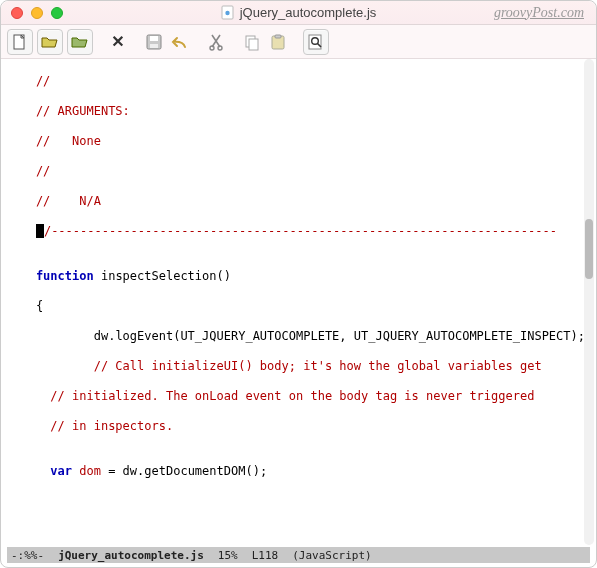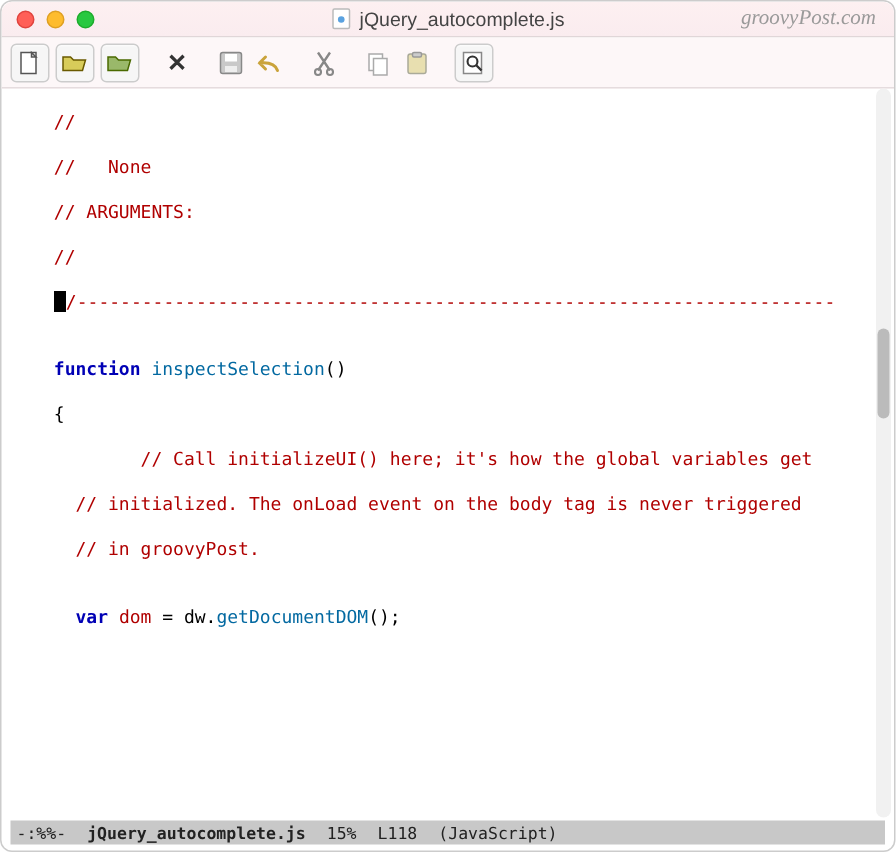--- a/index.html
+++ b/index.html
@@ -46,20 +46,21 @@
     width: 14px; height: 14px;
     display: inline-flex; align-items: center; justify-content: center;
   }
   .watermark {
     position: absolute;
     right: 12px;
     font-size: 14px;
     font-style: italic;
     font-family: Georgia, serif;
     color: #9a9a9a;
+    text-decoration: underline;
   }
   .toolbar {
     height: 34px;
     background: #fdf7f8;
     display: flex;
     align-items: center;
     gap: 4px;
     padding: 0 6px;
     border-bottom: 1px solid #e5dcde;
   }
@@ -92,21 +93,21 @@
   .editor .line { white-space: pre; }
   .comment { color: #b00000; }
   .cursor-mark {
     display: inline-block;
     width: 8px; height: 14px;
     background: #000;
     vertical-align: text-bottom;
   }
   .dashline { color: #b00000; }
   .kw { color: #0000b5; font-weight: bold; }
-  .func { color: #0369a1; }
+  .func { color: #000000; }
   .ident-red { color: #b00000; text-align: center; }
   .plain { color: #000; }
   .scrollbar {
     position: absolute;
     right: 2px;
     top: 58px;
     bottom: 22px;
     width: 10px;
     background: #f1f1f1;
     border-radius: 5px;
@@ -214,30 +215,32 @@
     <svg width="16" height="16" viewBox="0 0 16 16">
         <rect x="1" y="1" width="12" height="14" fill="#fff" stroke="#888"></rect>
         <circle cx="7" cy="7" r="3.3" fill="none" stroke="#333" stroke-width="1.4"></circle>
         <path d="M9.5 9.5 L13 13" stroke="#333" stroke-width="1.6"></path>
       </svg>
   </div>
 </div>
 
 <div class="editor">
 <div class="line comment">    //</div>
+<div class="line comment">    // ARGUMENTS:</div>
 <div class="line comment">    //   None</div>
-<div class="line comment">    // ARGUMENTS:</div>
 <div class="line comment">    //</div>
+<div class="line comment">    //    N/A</div>
 <div class="line"><span class="plain">    </span><span class="cursor-mark"></span><span class="comment">/</span><span class="dashline">----------------------------------------------------------------------</span></div>
 <div class="line plain"></div>
 <div class="line"><span class="kw">    function</span><span class="func"> inspectSelection</span><span class="plain">()</span></div>
 <div class="line plain">    {</div>
-<div class="line comment">            // Call initializeUI() here; it's how the global variables get</div>
+<div class="line"><span class="plain">            dw.</span><span class="func">logEvent</span><span class="plain">(UT_JQUERY_AUTOCOMPLETE, UT_JQUERY_AUTOCOMPLETE_INSPECT);</span></div>
+<div class="line comment">            // Call initializeUI() body; it's how the global variables get</div>
 <div class="line comment">      // initialized. The onLoad event on the body tag is never triggered</div>
-<div class="line comment">      // in groovyPost.</div>
+<div class="line comment">      // in inspectors.</div>
 <div class="line plain"></div>
 <div class="line"><span class="kw">      var</span><span class="ident-red"> dom</span><span class="plain"> = dw.</span><span class="func">getDocumentDOM</span><span class="plain">();</span></div>
 
 
 
 <div class="line plain"></div>
 
 
 
 <div class="line plain"></div>

